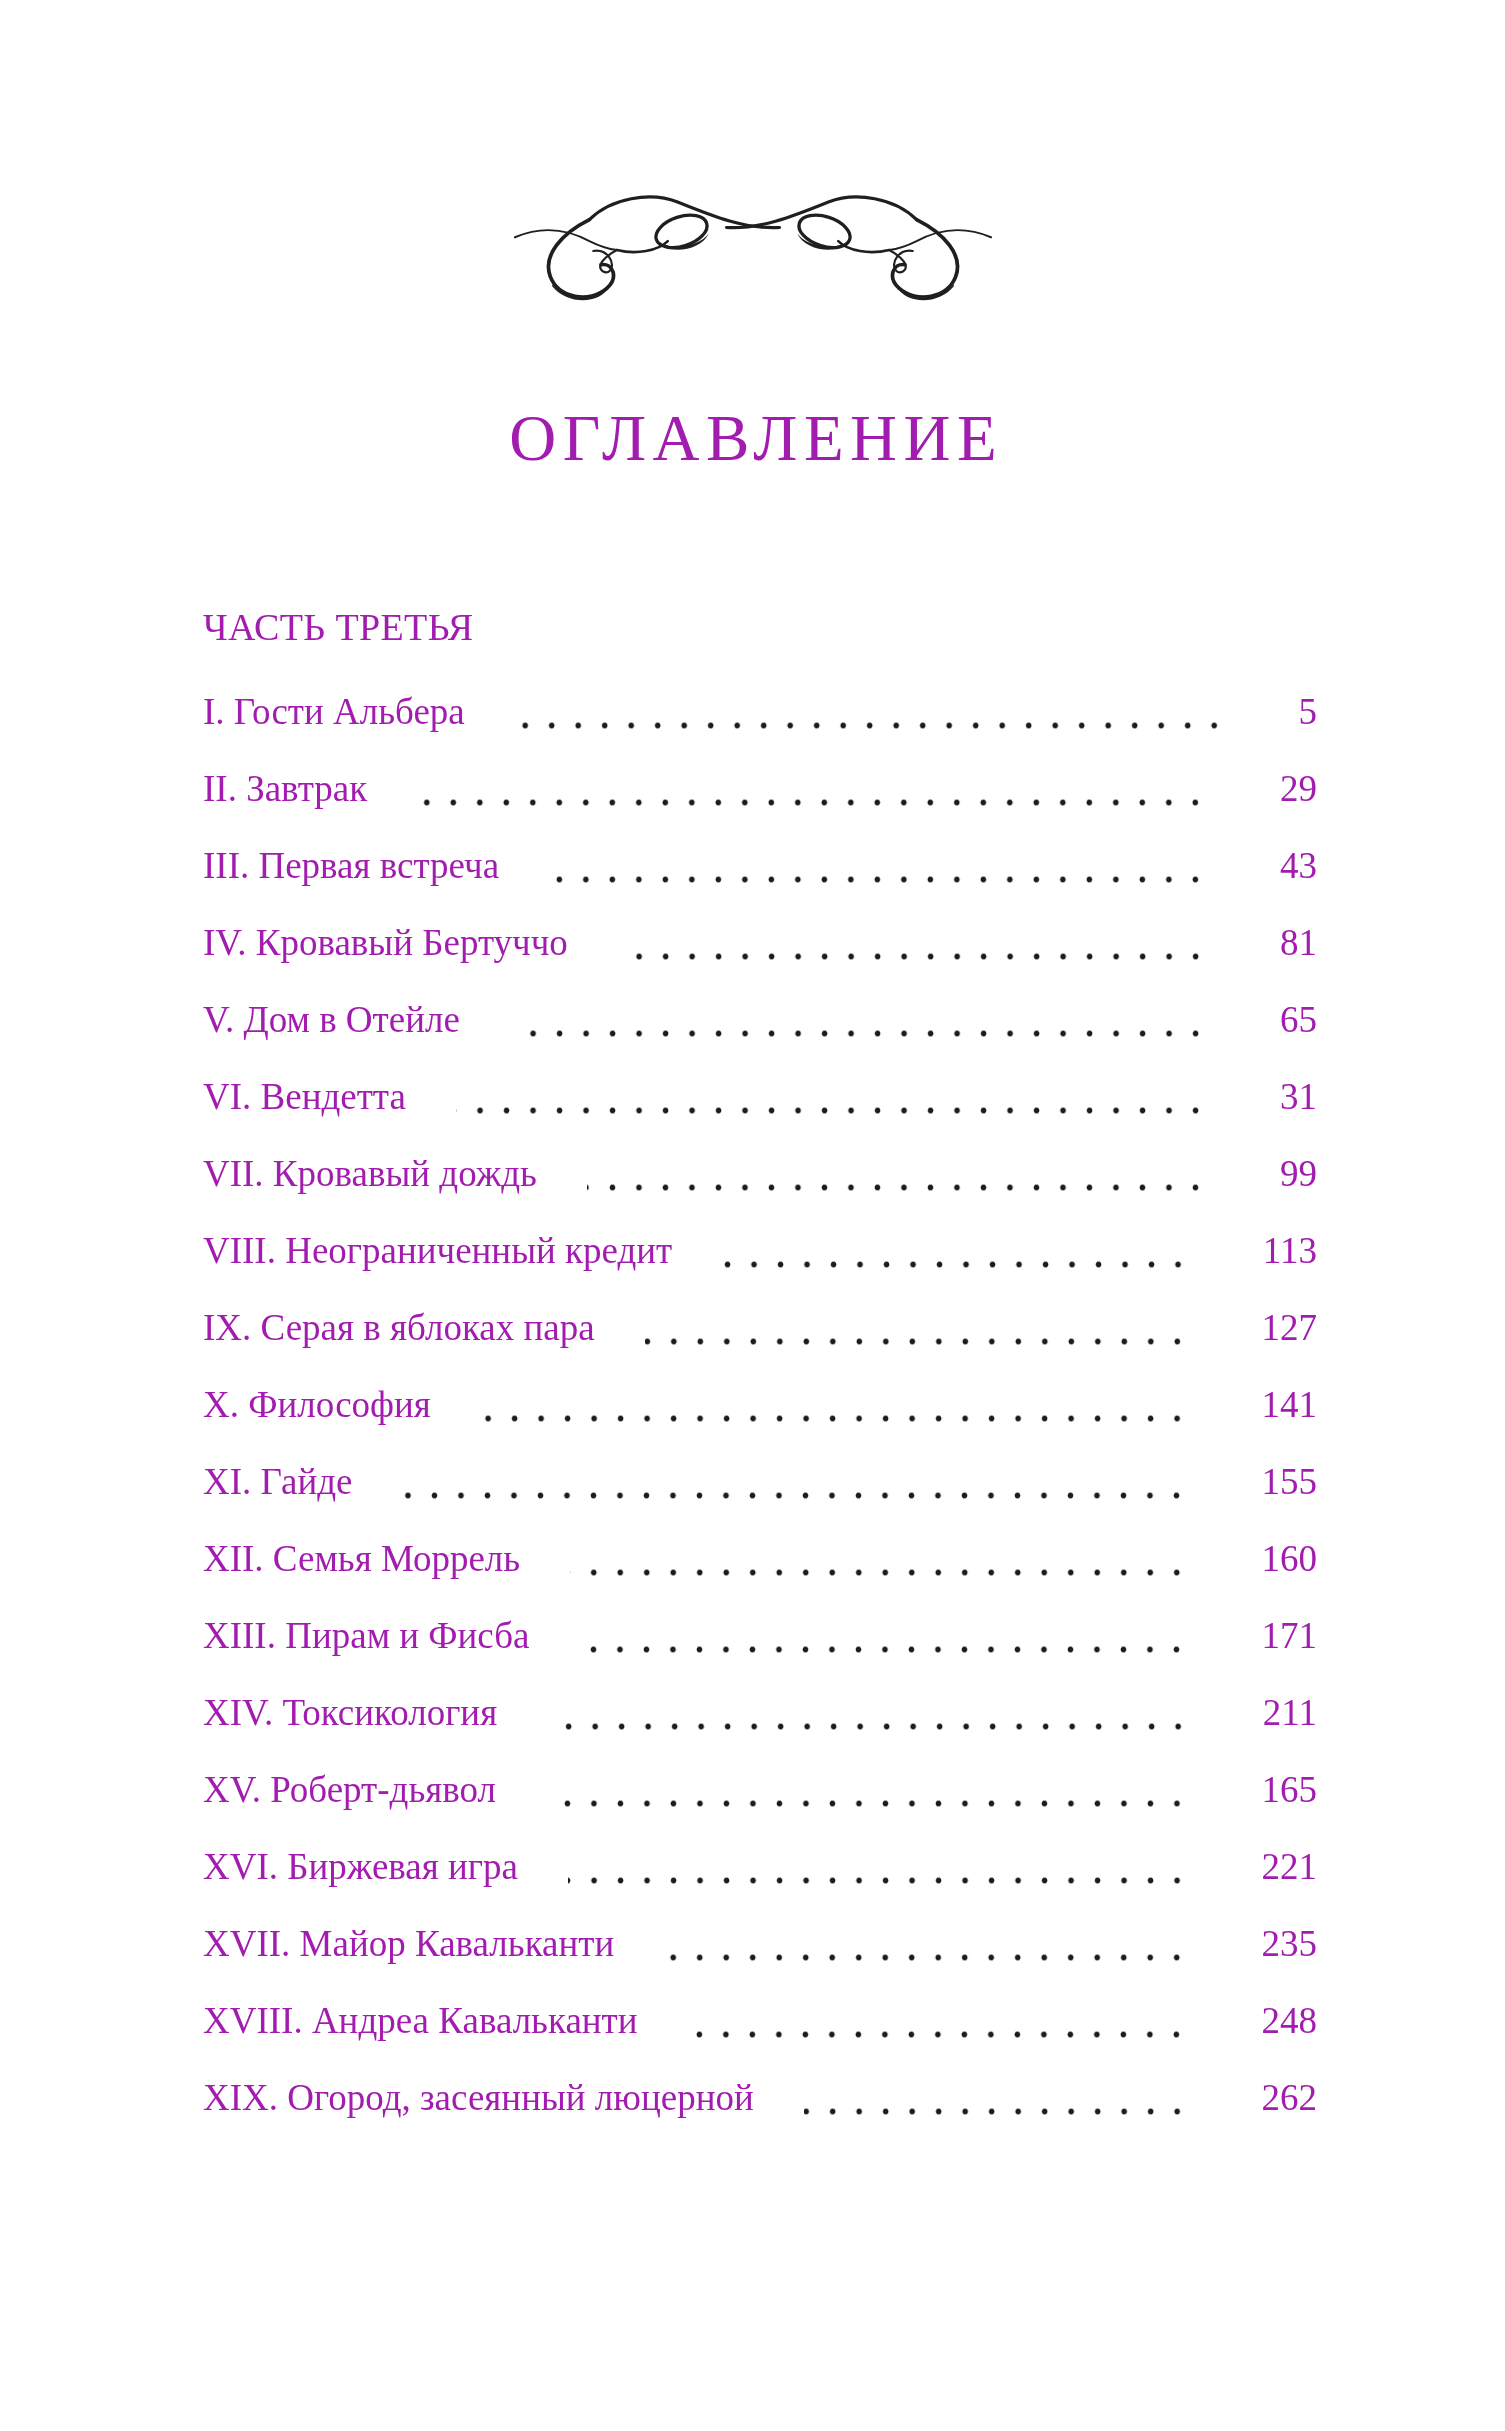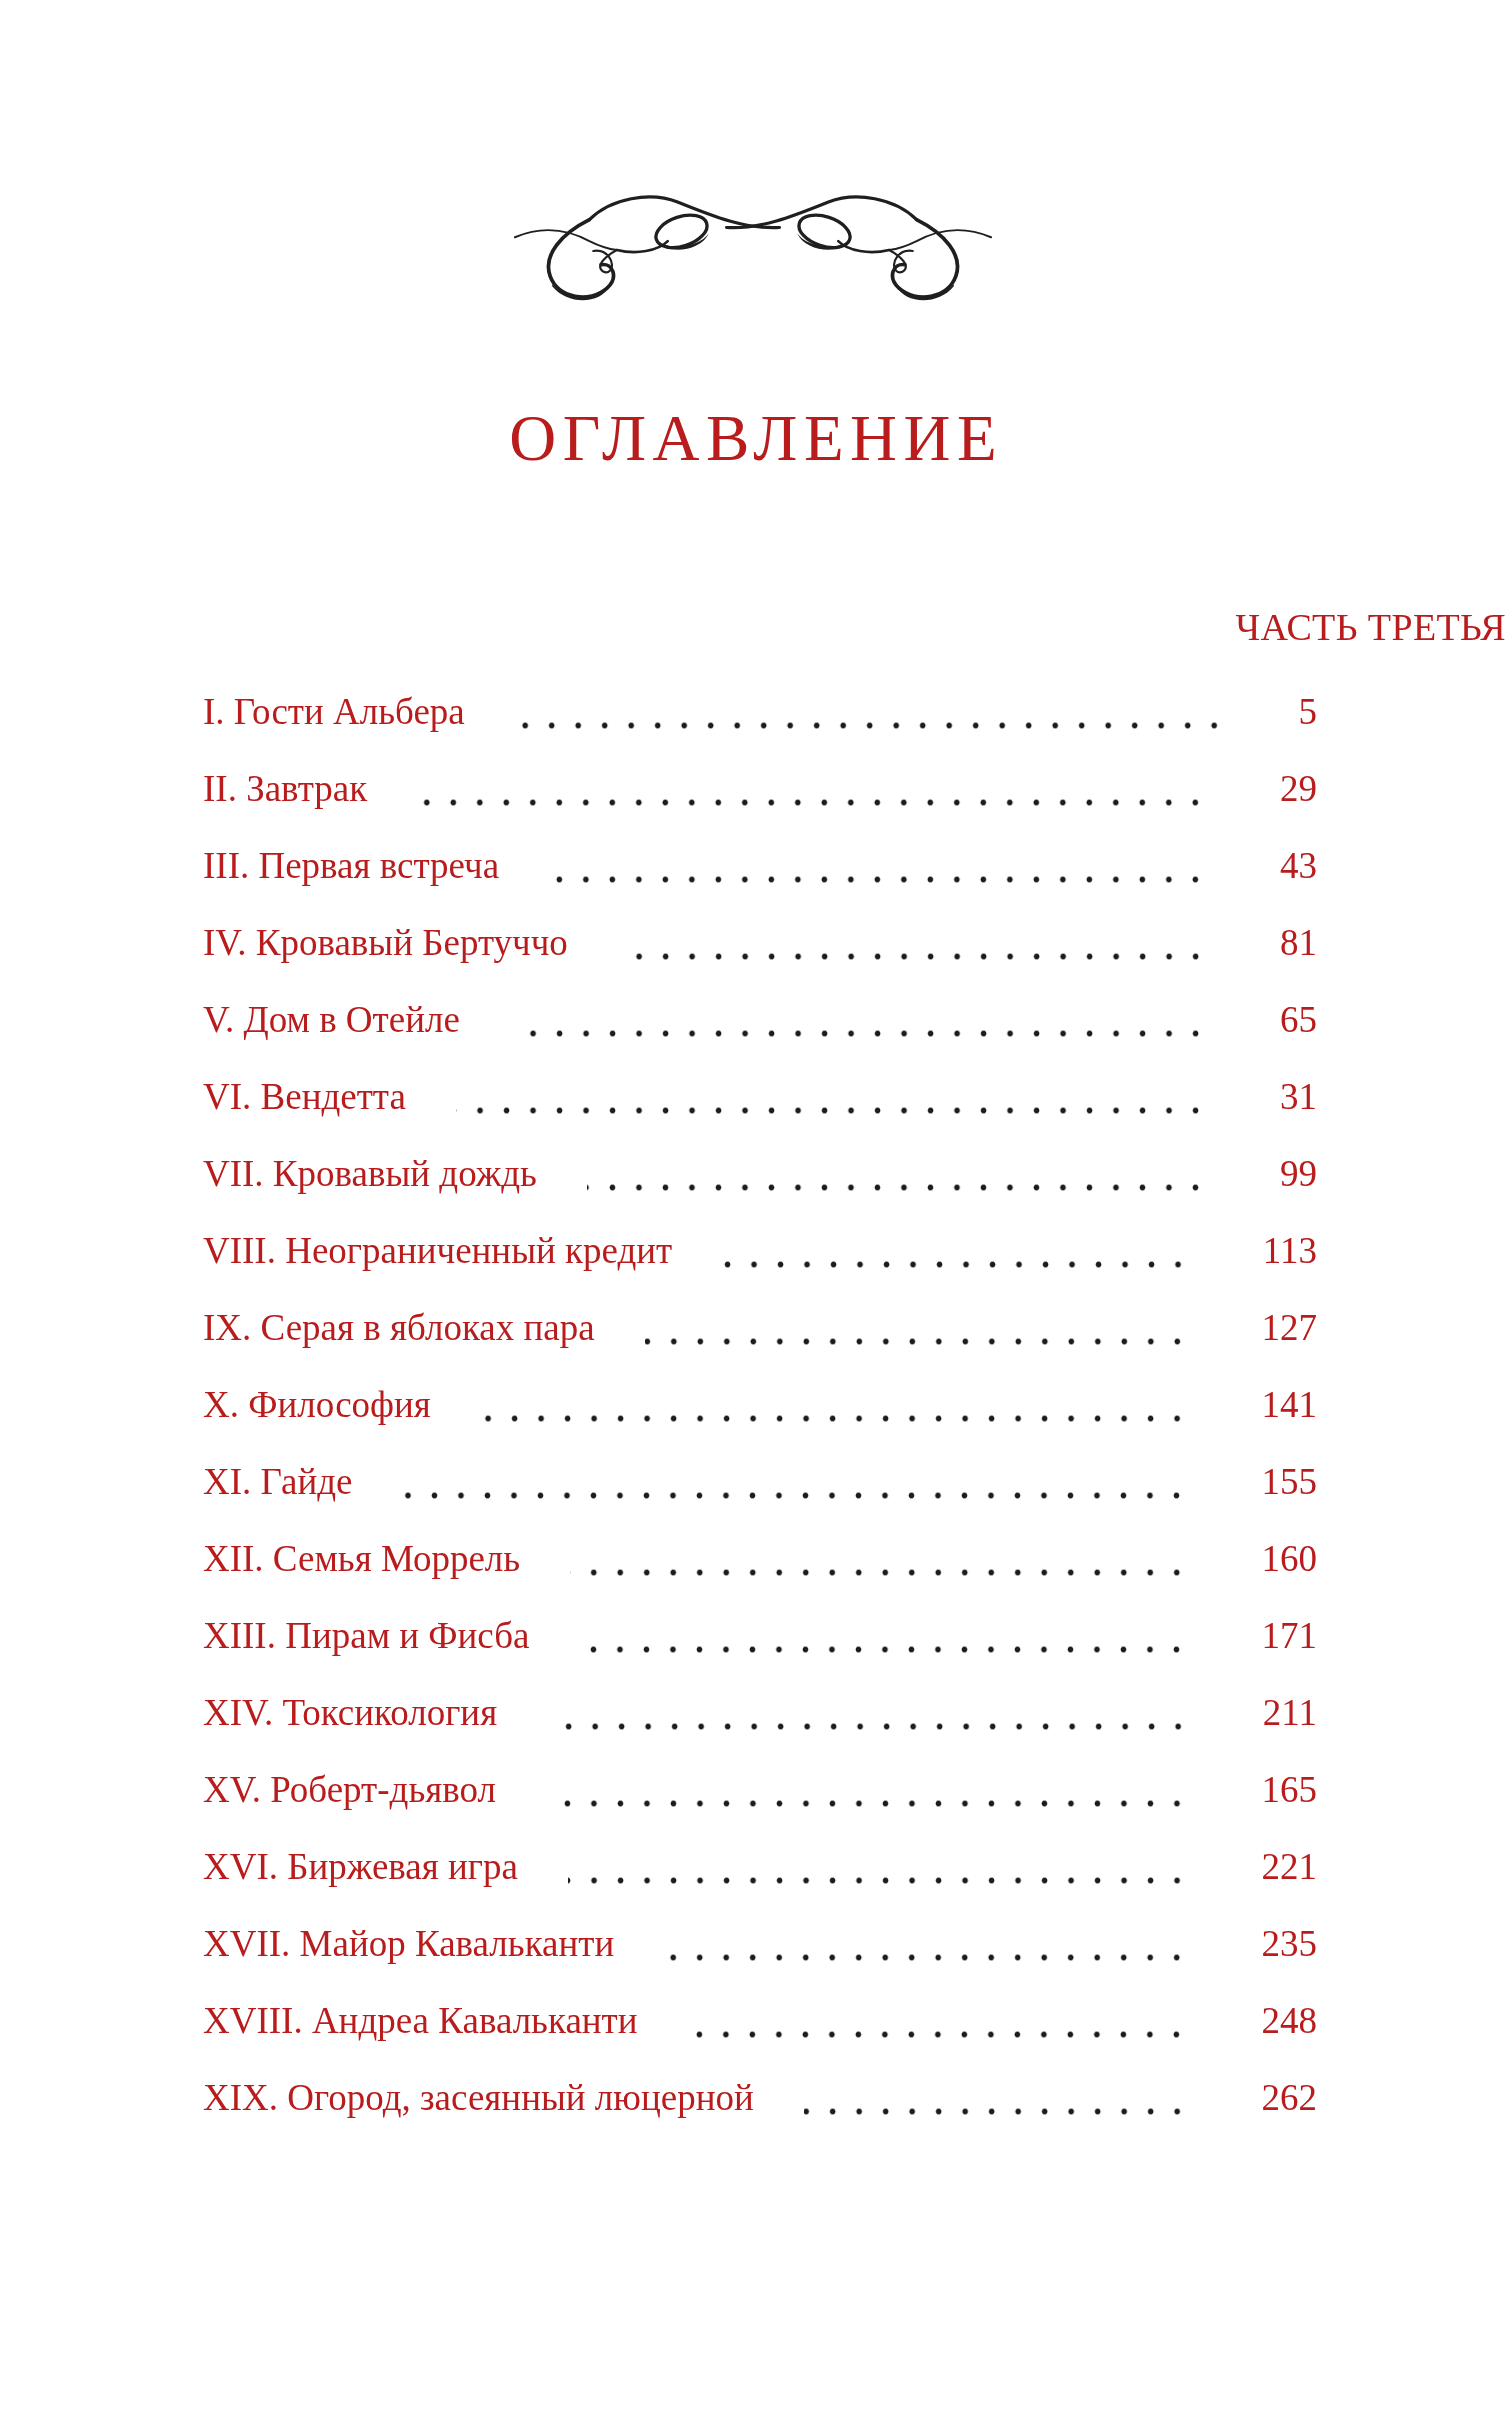--- a/index.html
+++ b/index.html
@@ -2,21 +2,21 @@
 <html lang="ru"><head>
 <meta charset="utf-8">
 <style>
   html,body{margin:0;padding:0;background:#ffffff;}
   .page{
     position:relative;
     width:1506px;
     height:2432px;
     margin:0 auto;
     background:#ffffff;
-    color:#b91c1c;
+    color:#a21caf;
     font-family:"Liberation Serif","DejaVu Serif",serif;
     overflow:hidden;
   }
   .ornament{
     display:block;
     margin:194px auto 0;
     width:480px;
     height:110px;
   }
   .title{
@@ -26,21 +26,20 @@
     font-weight:400;
     line-height:1;
     letter-spacing:.10em;
     text-indent:.10em;
   }
   .section{
     margin:137px 0 0 203px;
     font-size:38px;
     line-height:1;
     letter-spacing:.01em;
-    text-align:right;
   }
   .toc{
     margin:27.4px 189px 0 203px;
   }
   .row{
     display:flex;
     height:77px;
     line-height:77px;
     white-space:nowrap;
     gap:44px;

